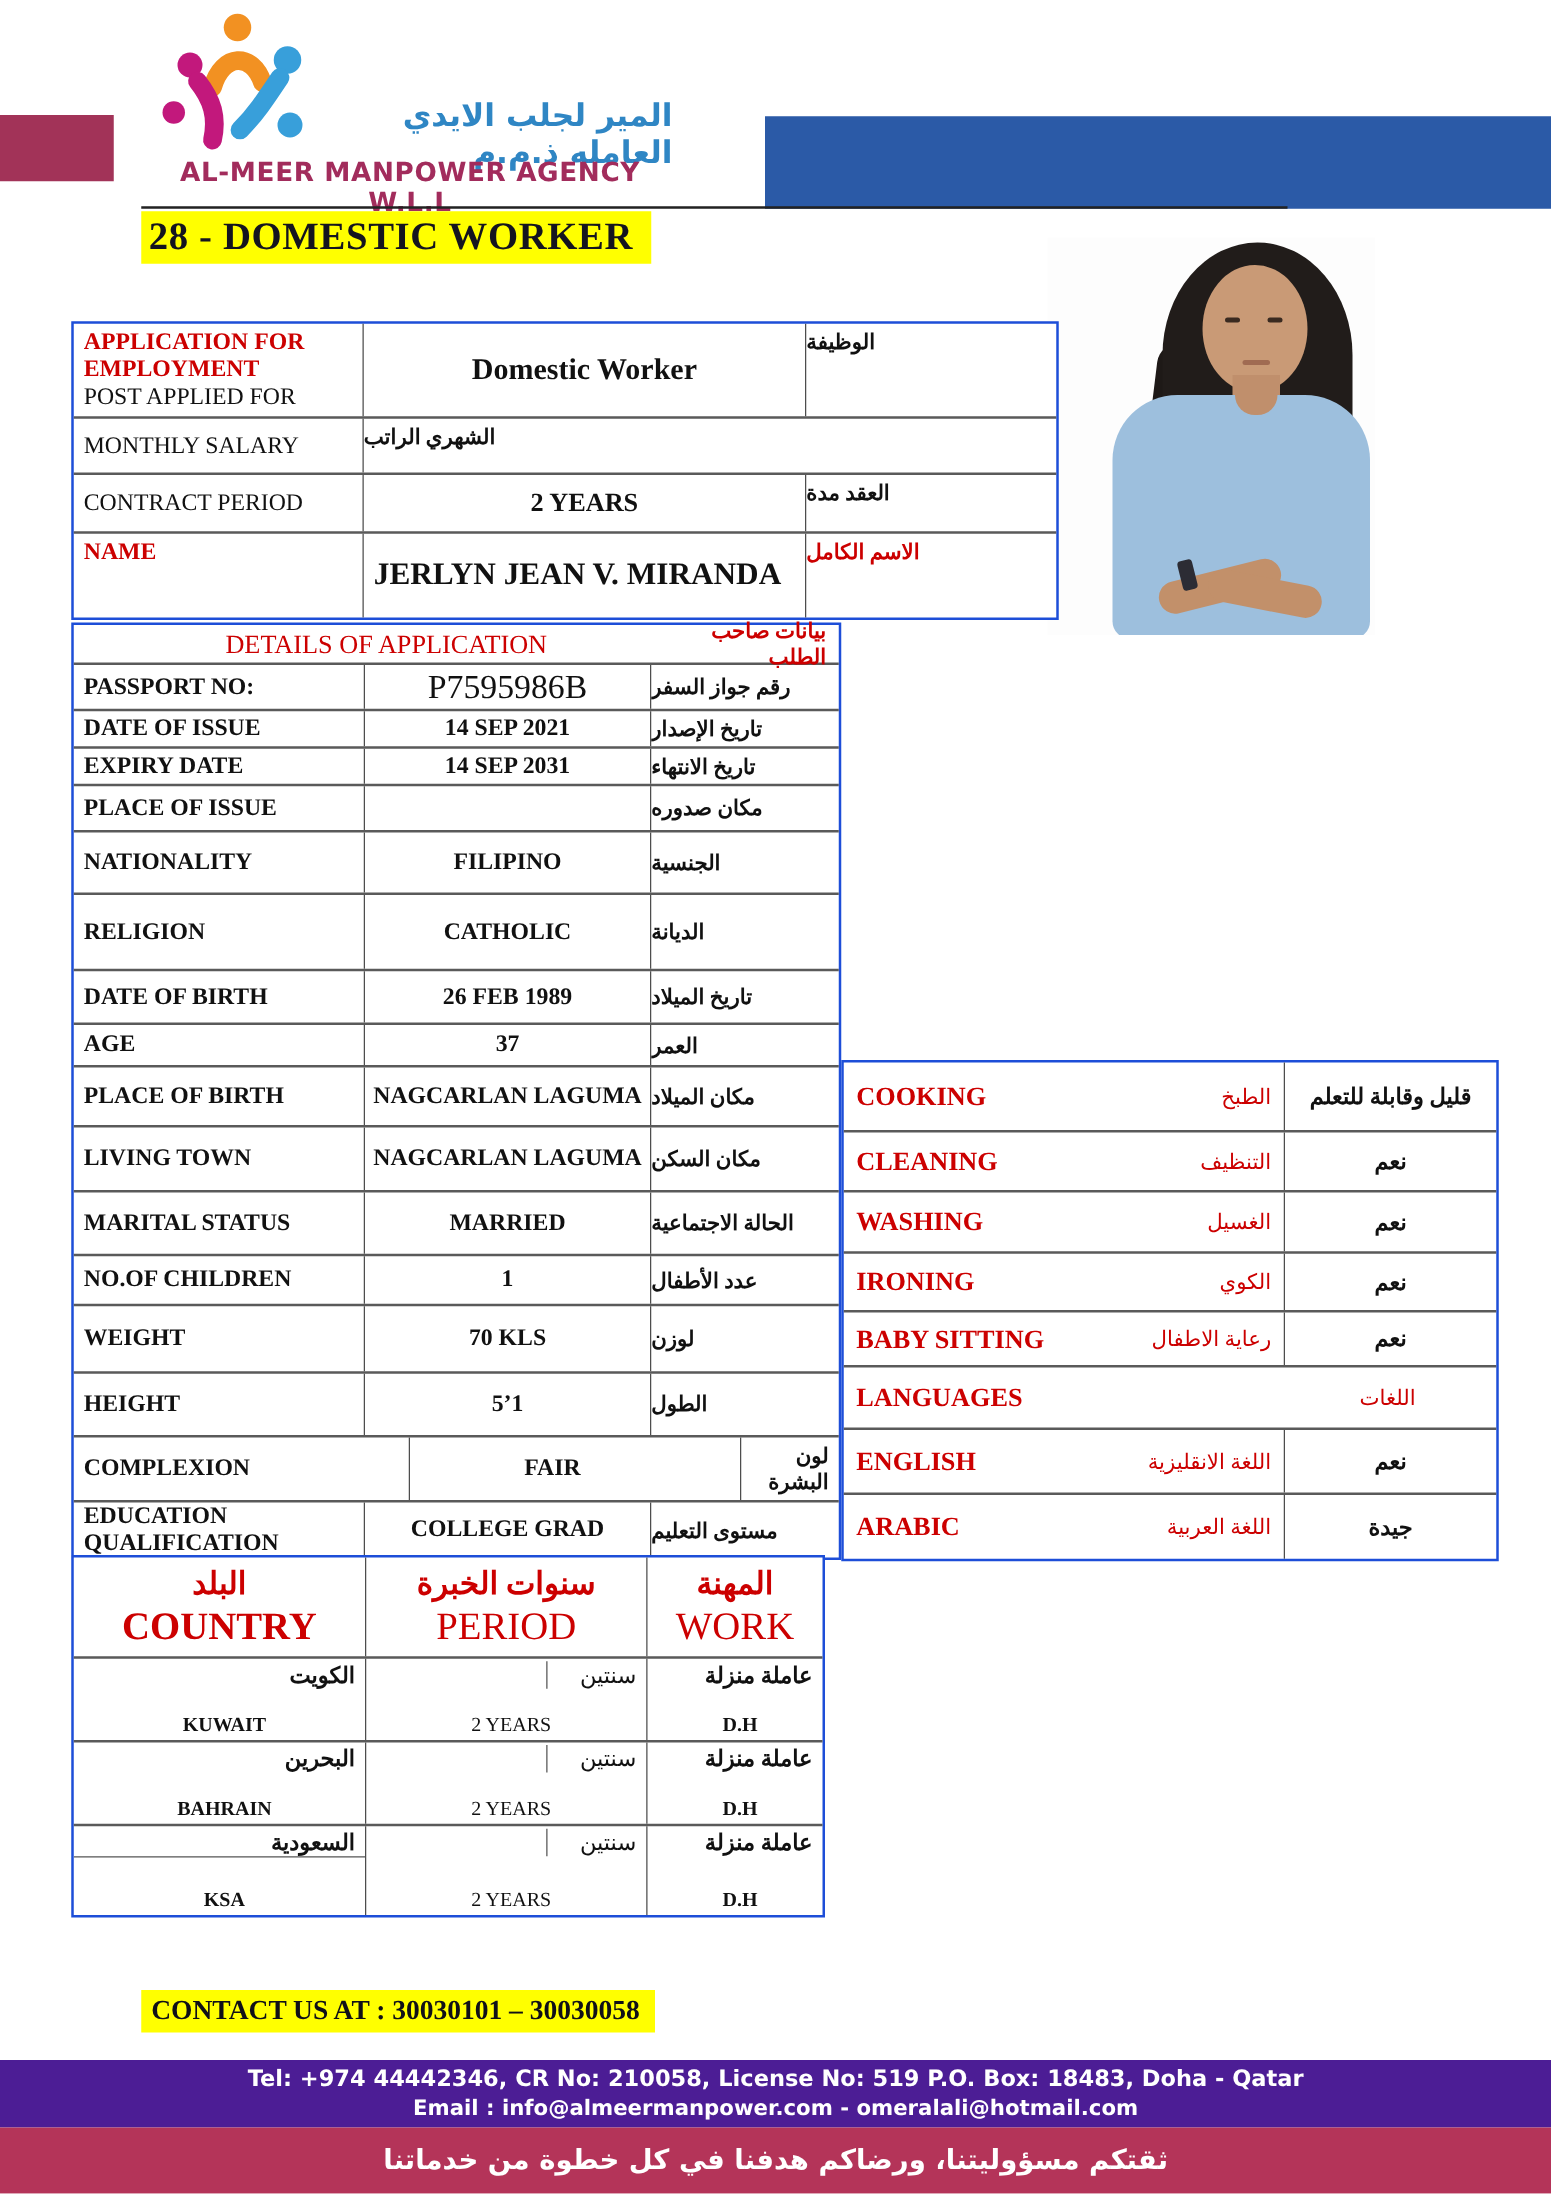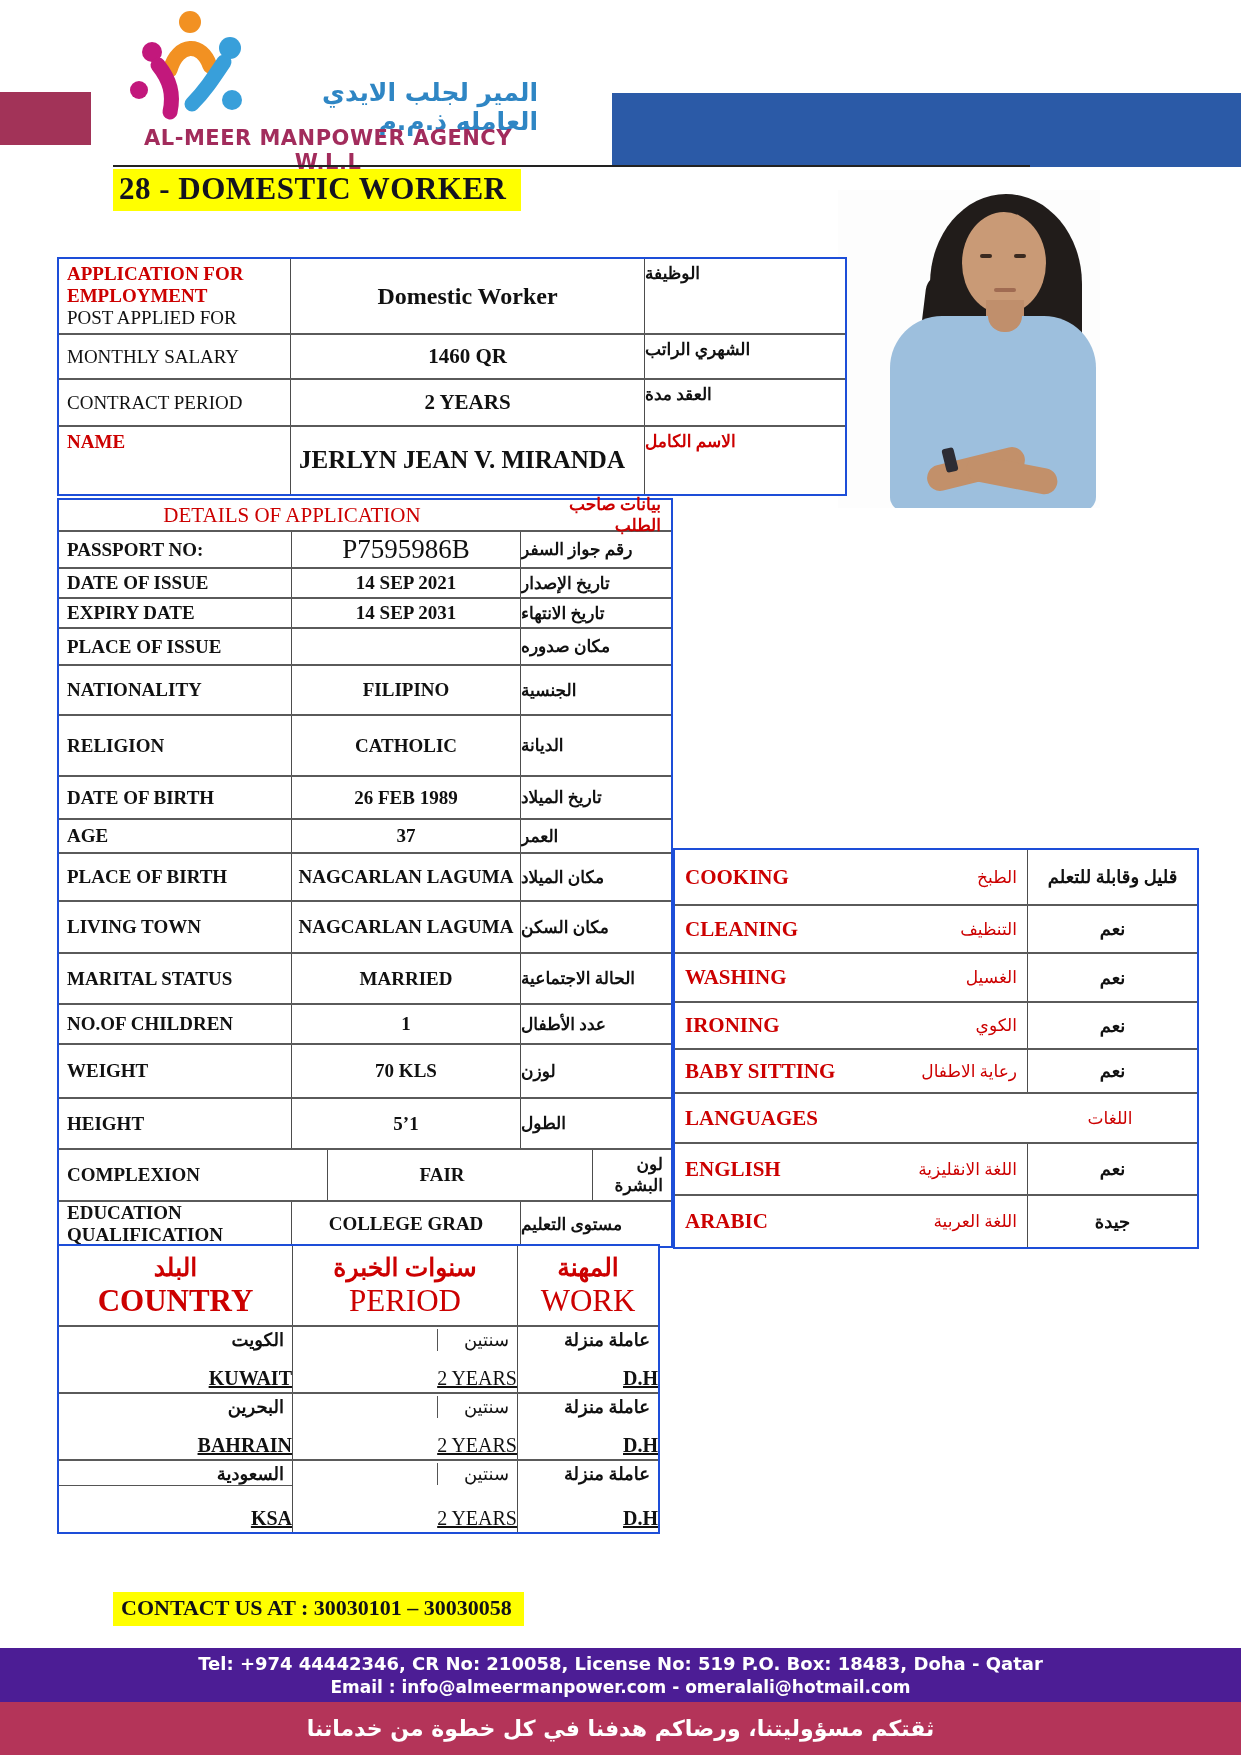--- a/index.html
+++ b/index.html
@@ -57,21 +57,21 @@
   .app-tbl{left:57px;top:257px;width:790px;}
   .app-c1{width:231px;}
   .app-c2{width:354px;}
   .app-c3{flex:1;}
 
   
   .det-tbl{left:57px;top:498px;width:616px;}
   .det-c1{width:232px;}
   .det-c2{width:229px;}
   .det-c3{flex:1;}
-  .det-head{height:30px;display:flex;align-items:center;box-sizing:border-box;}
+  .det-head{height:30px;display:flex;align-items:center;box-sizing:border-box;margin-left:17px;}
   .det-head-en{width:466px;text-align:center;color:#CC0000;font-size:21px;}
   .det-head-ar{flex:1;text-align:right;padding-right:10px;color:#CC0000;font-weight:bold;font-size:17px;direction:rtl;}
   .passport-val{font-size:27px;font-weight:normal;}
 
   
   .skl-tbl{left:673px;top:848px;width:526px;}
   .skl-c1{width:352px;justify-content:space-between;padding:0 10px;}
   .skl-c2{flex:1;justify-content:center;}
   .skl-en{color:#CC0000;font-weight:bold;font-size:21px;}
   .skl-ar{color:#CC0000;font-weight:normal;font-size:17px;direction:rtl;}
@@ -83,21 +83,21 @@
   .exp-tbl{left:57px;top:1244px;width:603px;}
   .exp-c1{width:233px;}
   .exp-c2{width:225px;}
   .exp-c3{flex:1;}
   .exp-head-cell{flex-direction:column;justify-content:center;align-items:center;color:#CC0000;}
   .exp-head-ar{font-size:25px;font-weight:bold;direction:rtl;line-height:1.25;}
   .exp-head-en{font-size:31px;line-height:1.15;}
   .exp-head-en.bold{font-weight:bold;}
   .exp-cell{flex-direction:column;align-items:stretch;justify-content:space-between;padding:2px 0;}
   .exp-ar{text-align:right;padding-right:8px;font-weight:bold;font-size:18px;direction:rtl;}
-  .exp-en{text-align:right;padding-left:8px;font-size:20px;text-decoration:underline;}
+  .exp-en{text-align:center;padding-left:8px;font-size:16px;}
   .exp-en.bold{font-weight:bold;}
   .exp-ar.seg{width:fit-content;margin-left:auto;border-left:1.5px solid #555;padding-left:26px;font-weight:normal;}
   .exp-ar.underline{border-bottom:1.5px solid #555;}
 
   
   .contact{position:absolute;left:113px;top:1592px;background:#FFFF00;color:#101018;
            font-size:22px;font-weight:bold;padding:3px 12px 5px 8px;}
   .footer-blue{position:absolute;left:0;top:1648px;width:1241px;height:54px;background:#4c1d95;
                color:#fff;font-family:"DejaVu Sans", sans-serif;font-weight:bold;
                display:flex;flex-direction:column;justify-content:center;align-items:center;}
@@ -151,21 +151,20 @@
     <div class="trow" style="height:74px;">
       <div class="tcell app-c1" style="flex-direction:column;align-items:flex-start;justify-content:center;">
         <div class="lbl red" style="line-height:1.15;">APPLICATION FOR EMPLOYMENT</div>
         <div class="lbl lbl-reg" style="line-height:1.15;">POST APPLIED FOR</div>
       </div>
       <div class="tcell app-c2 val" style="font-size:24px;">Domestic Worker</div>
       <div class="tcell app-c3 arb top-al">الوظيفة</div>
     </div>
     <div class="trow" style="height:45px;">
       <div class="tcell app-c1 lbl lbl-reg">MONTHLY SALARY</div>
-      <div class="tcell app-c2 val" style="font-size:21px;">1460 QR</div>
       <div class="tcell app-c3 arb top-al">الشهري الراتب</div>
     </div>
     <div class="trow" style="height:47px;">
       <div class="tcell app-c1 lbl lbl-reg">CONTRACT PERIOD</div>
       <div class="tcell app-c2 val" style="font-size:21px;">2 YEARS</div>
       <div class="tcell app-c3 arb top-al">العقد مدة</div>
     </div>
     <div class="trow" style="height:69px;">
       <div class="tcell app-c1 lbl red" style="align-items:flex-start;padding-top:4px;">NAME</div>
       <div class="tcell app-c2 val" style="justify-content:flex-start;text-align:left;padding-left:8px;font-size:25px;line-height:1.15;">JERLYN JEAN V. MIRANDA</div>

